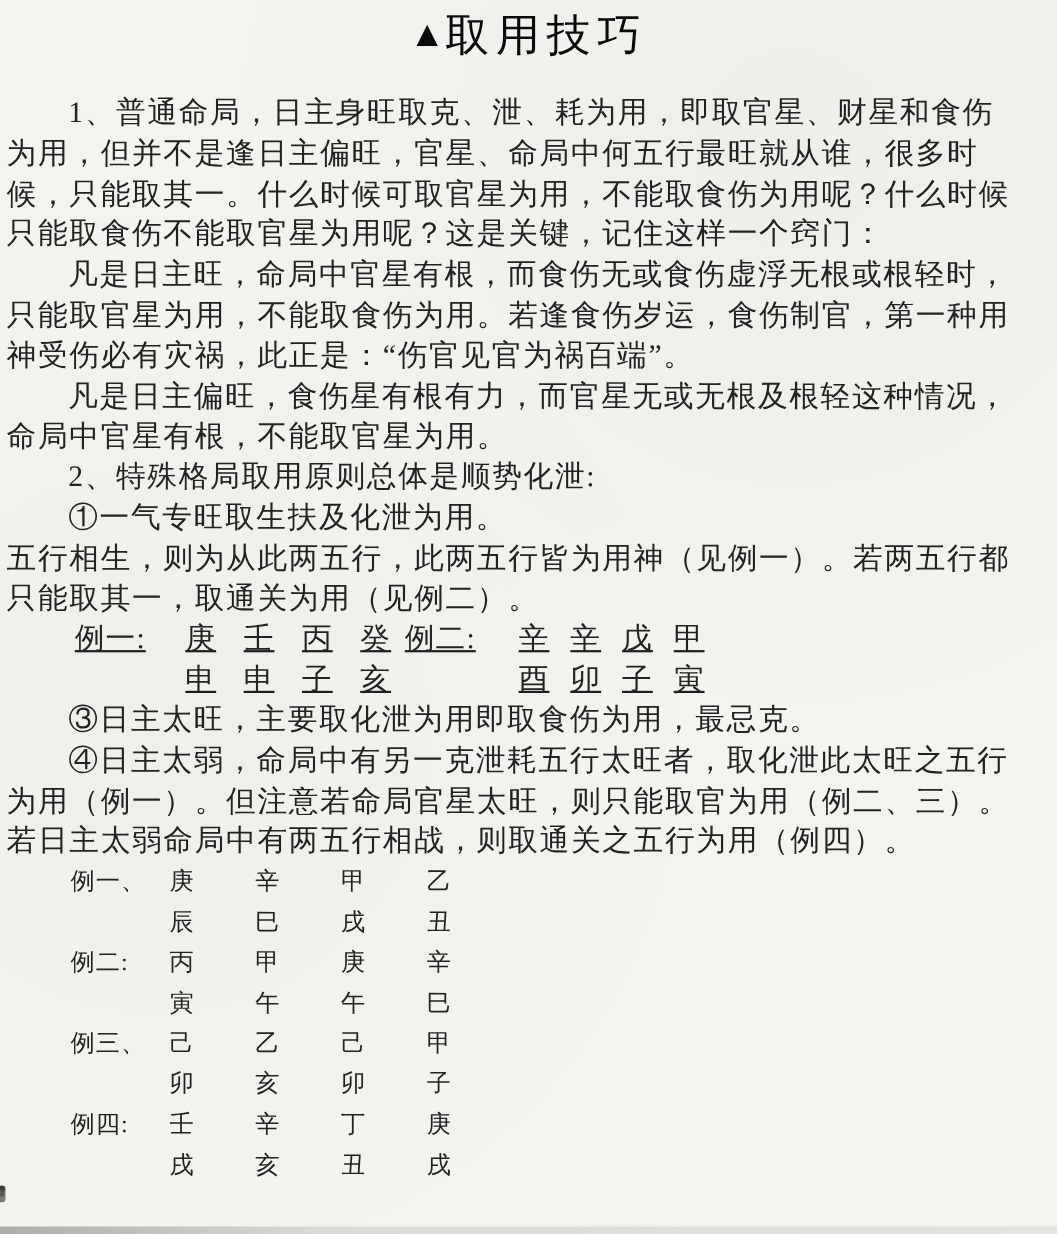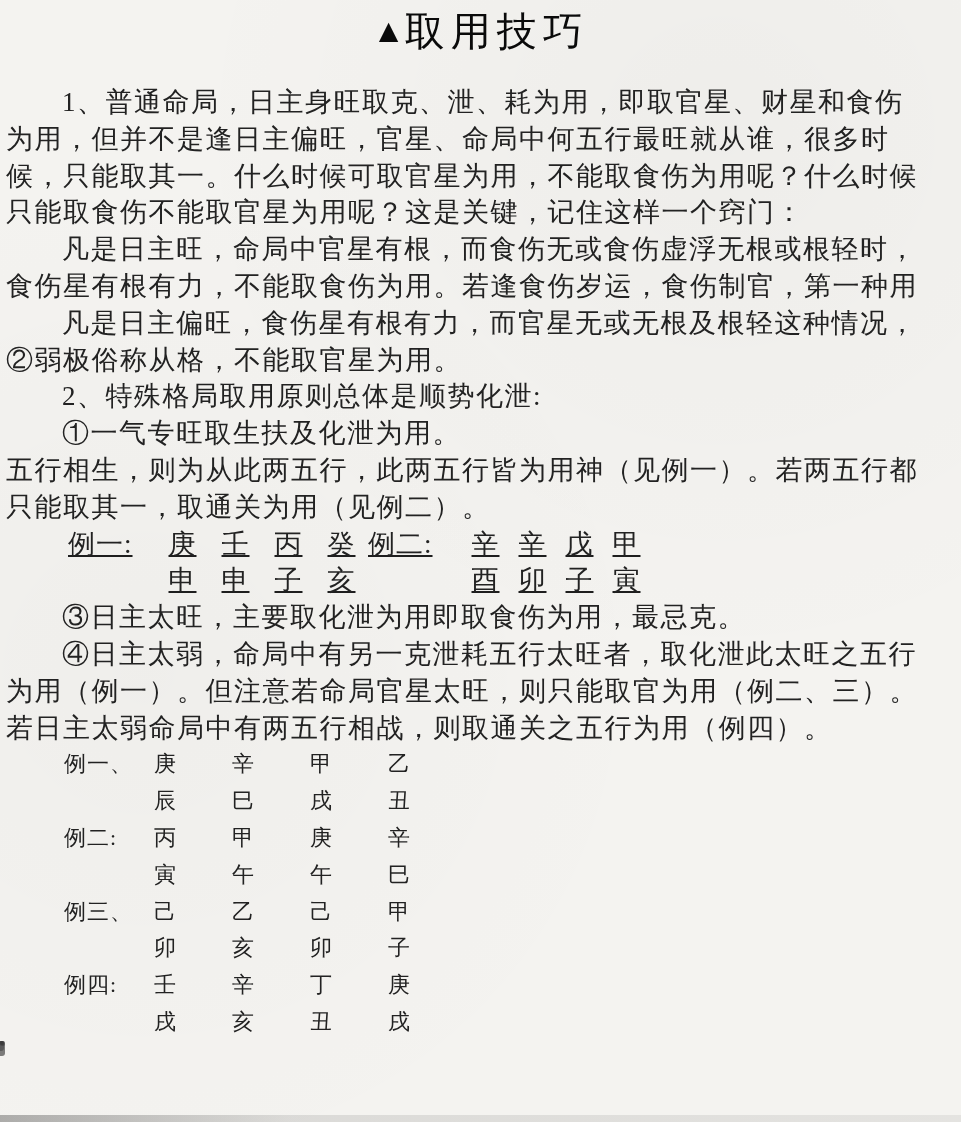--- a/index.html
+++ b/index.html
@@ -85,23 +85,24 @@
     <span class="tri">▲</span><span>取用技巧</span>
   </div>
 
   <div class="content">
 
     <div class="line ind">1、普通命局，日主身旺取克、泄、耗为用，即取官星、财星和食伤</div>
     <div class="line">为用，但并不是逢日主偏旺，官星、命局中何五行最旺就从谁，很多时</div>
     <div class="line">候，只能取其一。什么时候可取官星为用，不能取食伤为用呢？什么时候</div>
     <div class="line">只能取食伤不能取官星为用呢？这是关键，记住这样一个窍门：</div>
     <div class="line ind">凡是日主旺，命局中官星有根，而食伤无或食伤虚浮无根或根轻时，</div>
-    <div class="line">食伤星有根有力，不能取食伤为用。若逢食伤岁运，食伤制官，第一种用</div>
+    <div class="line">只能取官星为用，不能取食伤为用。若逢食伤岁运，食伤制官，第一种用</div>
+    <div class="line">神受伤必有灾祸，此正是：“伤官见官为祸百端”。</div>
     <div class="line ind">凡是日主偏旺，食伤星有根有力，而官星无或无根及根轻这种情况，</div>
-    <div class="line">②弱极俗称从格，不能取官星为用。</div>
+    <div class="line">命局中官星有根，不能取官星为用。</div>
     <div class="line ind">2、特殊格局取用原则总体是顺势化泄:</div>
     <div class="line ind">①一气专旺取生扶及化泄为用。</div>
     <div class="line">五行相生，则为从此两五行，此两五行皆为用神（见例一）。若两五行都</div>
     <div class="line">只能取其一，取通关为用（见例二）。</div>
 
     <div class="ex-inline">
       <span class="lbl">例一:</span>
       <span>庚</span>
       <span>壬</span>
       <span>丙</span>

